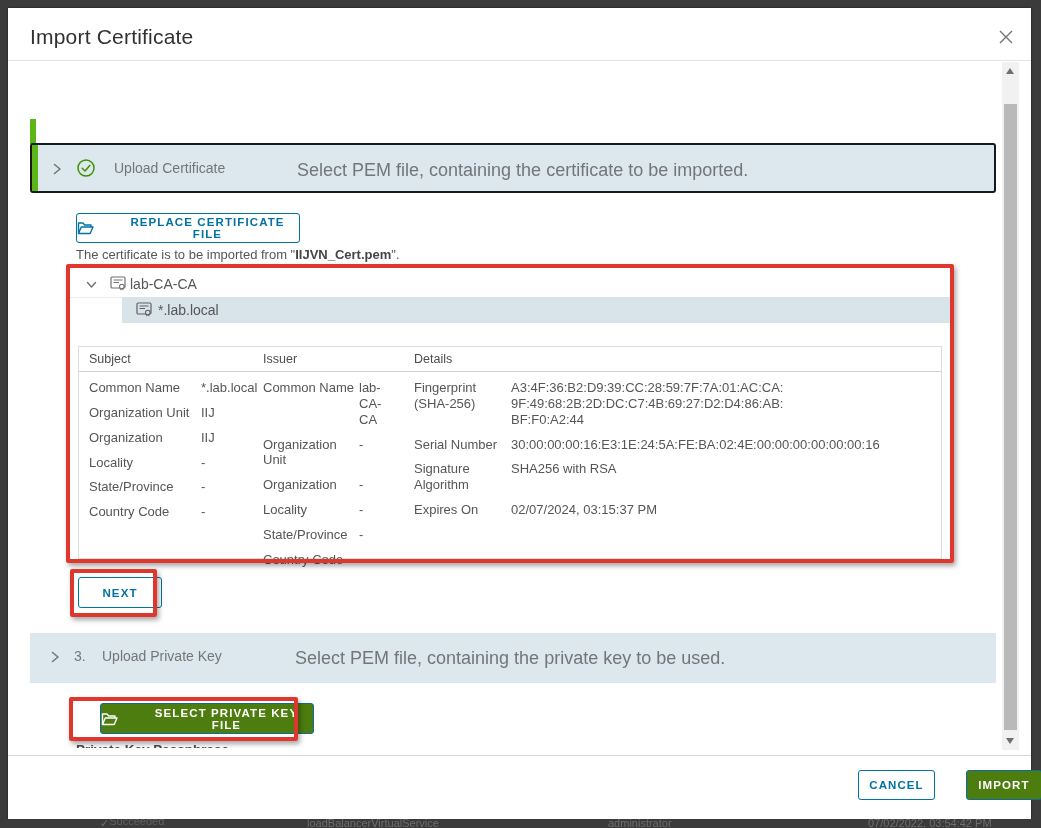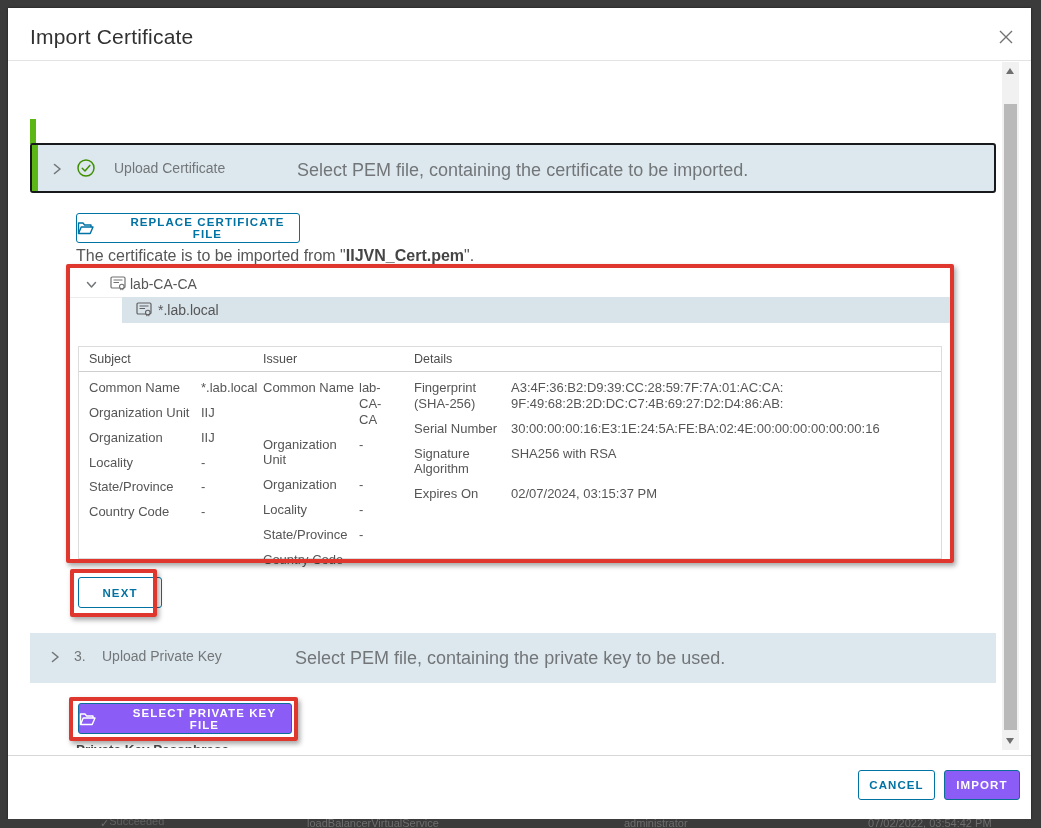--- a/index.html
+++ b/index.html
@@ -23,24 +23,24 @@
   .step-green-edge { position:absolute; left:0; top:0; bottom:0; width:6px; background:#5cb615; }
   .sh-chevron { position:absolute; left:18px; top:17px; width:14px; height:14px; }
   .sh-check { position:absolute; left:44px; top:13px; width:20px; height:20px; }
   .sh-num { position:absolute; left:44px; top:15px; font-size:14px; color:#727679; }
   .sh-title { position:absolute; left:82px; top:15px; font-size:14px; color:#727679; }
   .step-header.plain .sh-title { left:72px; }
   .sh-desc { position:absolute; left:265px; top:15px; font-size:18px; color:#727679; }
 
   .btn { display:inline-flex; align-items:center; justify-content:center; gap:22px; border-radius:3px; font-size:11.5px; font-weight:bold; letter-spacing:1.1px; cursor:pointer; background:#fff; font-family:inherit; }
   .btn-outline { border:1px solid #0072a3; color:#0072a3; }
-  .btn-solid { border:1px solid #0b6e99; background:#8b5cf6; color:#ffffff; }
+  .btn-solid { border:1px solid #0b6e99; background:#4d7c0f; color:#ffffff;margin-left:22px; }
 
   .replace-btn { position:absolute; left:68px; top:152px; width:224px; height:30px; }
-  .import-note { position:absolute; left:68px; top:186px; font-size:16px; color:#565656; }
+  .import-note { position:absolute; left:68px; top:186px; font-size:13px; color:#565656; }
   .import-note b { color:#454545; }
 
   
   .tree-row1 { position:absolute; left:58px; top:210px; width:884px; height:27px; border-bottom:1px solid #ececec; }
   .tr1-chevron { position:absolute; left:19px; top:7px; width:13px; height:13px; }
   .cert-icon-1 { position:absolute; left:44px; top:5px; }
   .tr1-label { position:absolute; left:64px; top:5px; font-size:14px; color:#565656; }
   .tree-row2 { position:absolute; left:114px; top:236px; width:830px; height:26px; background:#d8e3ea; }
   .cert-icon-2 { position:absolute; left:14px; top:5px; }
   .tr2-label { position:absolute; left:36px; top:5px; font-size:14px; color:#565656; }
@@ -83,21 +83,21 @@
   .sb-thumb { position:absolute; left:2px; top:42px; width:13px; height:626px; background:#b9b9b9; }
 
   
   .footer-divider { position:absolute; left:0; top:747px; width:100%; height:1px; background:#d7d7d7; }
   .cancel-btn { position:absolute; left:850px; top:762px; width:77px; height:30px; }
   .import-btn { position:absolute; left:936px; top:762px; width:76px; height:30px; }
 
   
   .bg-strip { position:absolute; left:0; top:819px; width:1041px; height:9px; background:#3b3b3b; overflow:hidden; }
   .bg-strip span { position:absolute; top:-2px; font-size:11px; color:#7f7f7f; opacity:.75; white-space:nowrap; }
-  .bgt-status { left:100px; } .bgt-task { left:307px; } .bgt-user { left:624px; } .bgt-time { left:868px; }
+  .bgt-status { left:100px; } .bgt-task { left:307px; } .bgt-user { left:608px; } .bgt-time { left:868px; }
 
   svg { display:block; }
 </style>
 </head>
 <body>
 
 <div class="dialog">
 
   <div class="dlg-title">Import Certificate</div>
   <div class="dlg-close">
@@ -230,20 +230,21 @@
               <span class="k">Country Code</span>
               <span class="v">-</span>
             </div>
         </div>
         <div class="ct-col c3">
           <div class="kv">
             <span class="k">Fingerprint (SHA-256)</span>
             <span class="v">
               <span style="display:block">A3:4F:36:B2:D9:39:CC:28:59:7F:7A:01:AC:CA:</span>
               <span style="display:block">9F:49:68:2B:2D:DC:C7:4B:69:27:D2:D4:86:AB:</span>
+              <span style="display:block">BF:F0:A2:44</span>
             </span>
           </div>
           <div class="kv">
               <span class="k">Serial Number</span>
               <span class="v">30:00:00:00:16:E3:1E:24:5A:FE:BA:02:4E:00:00:00:00:00:00:16</span>
             </div>
           <div class="kv">
               <span class="k">Signature Algorithm</span>
               <span class="v">SHA256 with RSA</span>
             </div>

